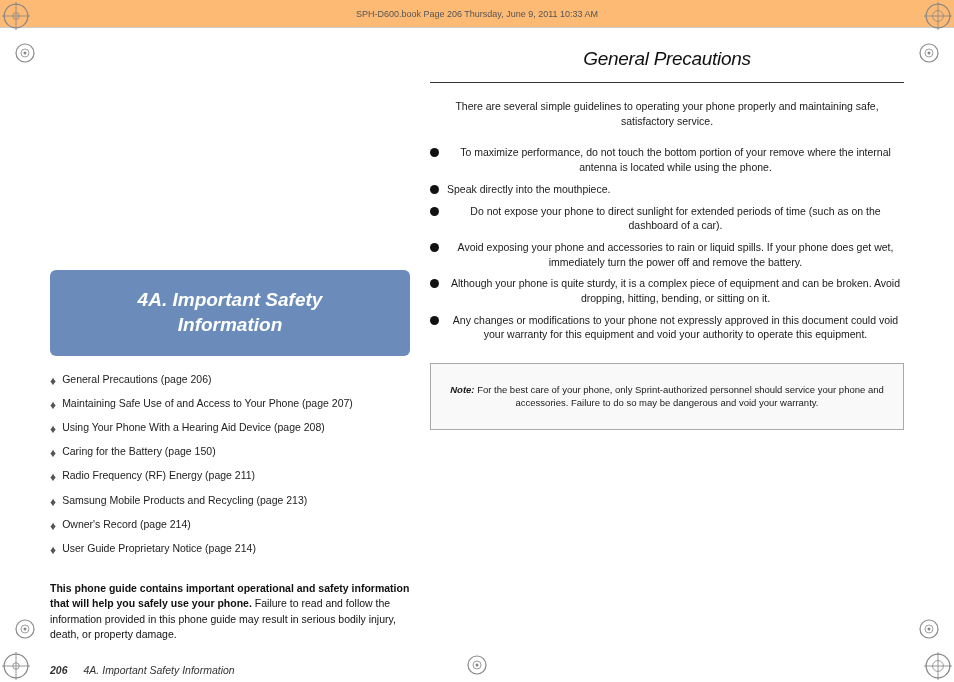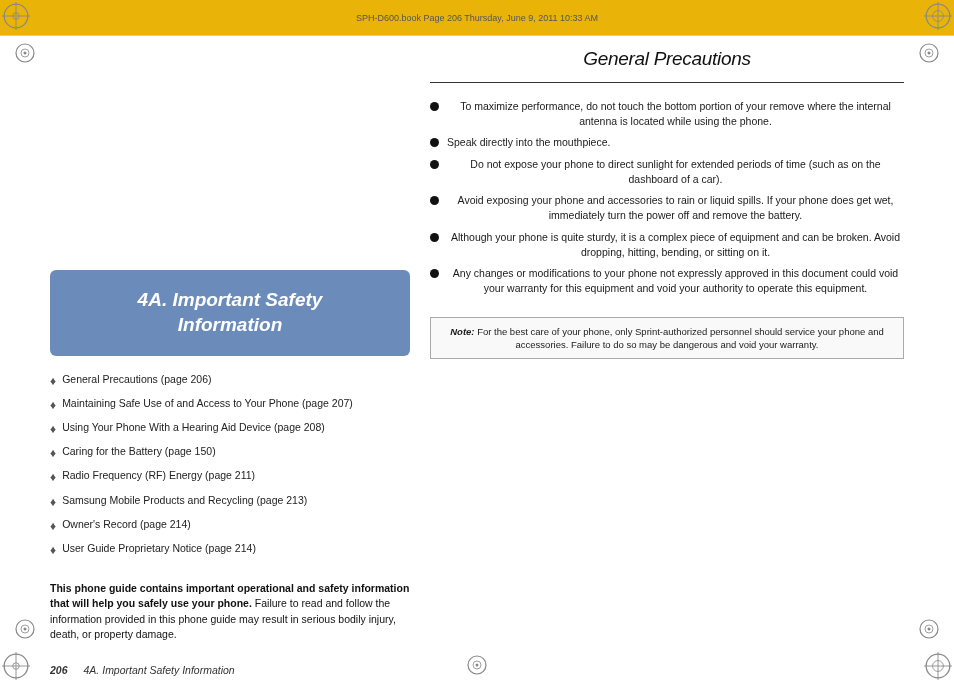--- a/index.html
+++ b/index.html
@@ -12,28 +12,28 @@
       width: 954px;
       height: 682px;
       overflow: hidden;
       position: relative;
     }
 
     
     .header-bar {
       position: absolute;
       top: 0; left: 0; right: 0;
-      height: 36px;
+      height: 28px;
       border-bottom: 1px solid #ccc;
       display: flex;
       align-items: center;
       justify-content: center;
       font-size: 9px;
       color: #555;
-      background: #eab308;
+      background: #fdba74;
     }
 
     
     .corner {
       position: absolute;
       width: 28px;
       height: 28px;
     }
     .corner svg { width: 100%; height: 100%; }
 
@@ -188,21 +188,21 @@
       height: 9px;
       background: #111;
       border-radius: 50%;
       flex-shrink: 0;
       margin-top: 3px;
     }
 
     
     .note-box {
       border: 1px solid #aaa;
-      padding: 7px 10px;
+      padding: 19px 10px;
       font-size: 9.5px;
       line-height: 1.4;
       margin-top: 6px;
       background: #f9f9f9;
     }
     .note-box .note-label {
       font-style: italic;
       font-weight: bold;
     }
 
@@ -351,20 +351,21 @@
       <span class="bold-part">This phone guide contains important operational and safety information that will help you safely use your phone.</span><span> Failure to read and follow the information provided in this phone guide may result in serious bodily injury, death, or property damage.</span>
     </p>
 
   </div>
 
   <div class="right-col">
 
     <h2 class="section-title">General Precautions</h2>
     <hr class="divider-line">
 
+    <p class="intro-text">There are several simple guidelines to operating your phone properly and maintaining safe, satisfactory service.</p>
 
     <ul class="bullet-list">
       <li>
           <span class="dot"></span>
           <span>To maximize performance, do not touch the bottom portion of your remove where the internal antenna is located while using the phone.</span>
         </li>
       <li>
           <span class="dot"></span>
           <span>Speak directly into the mouthpiece.</span>
         </li>

